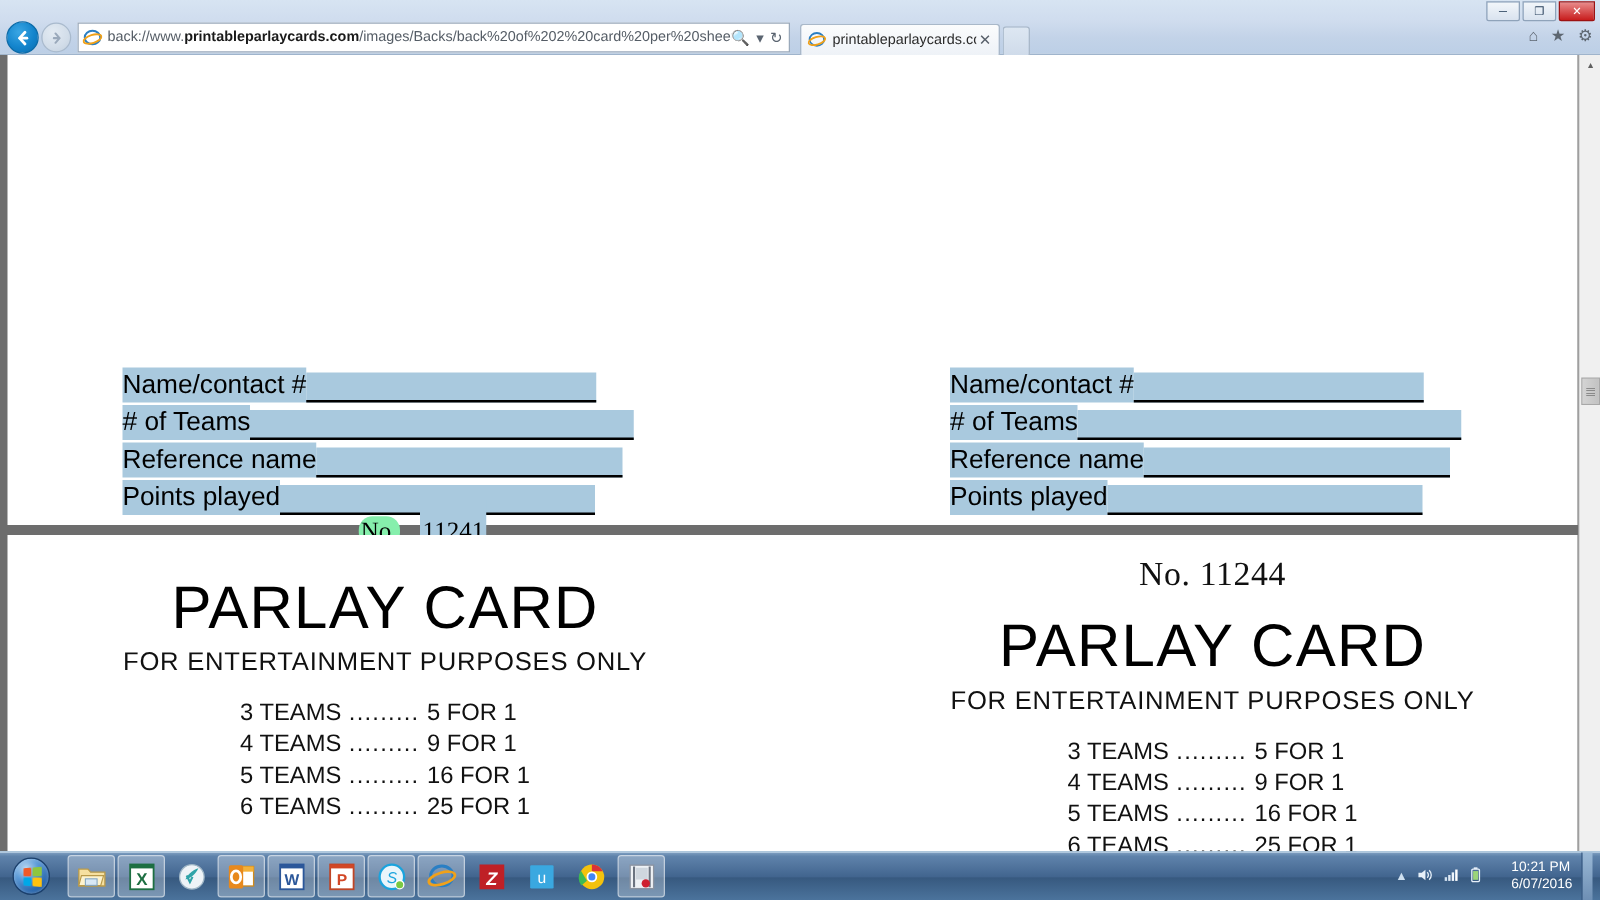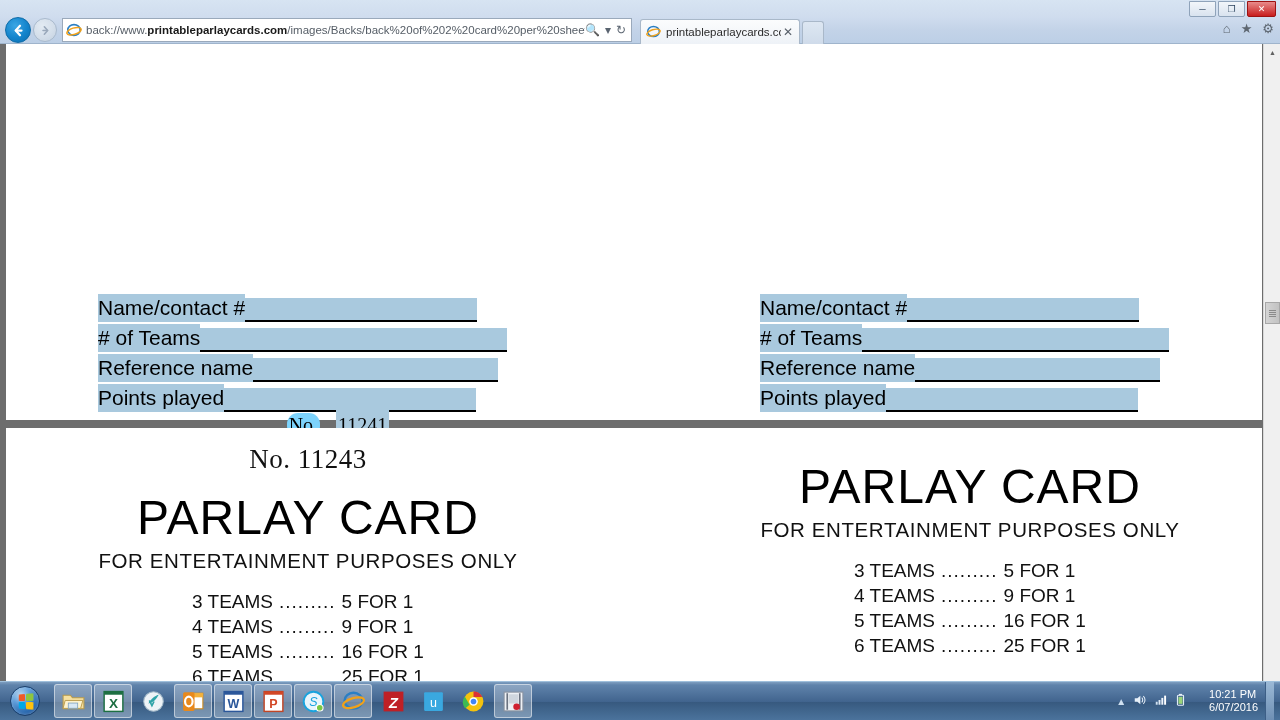--- a/index.html
+++ b/index.html
@@ -130,21 +130,21 @@
     padding: 1px 0 1px 0;
   }
   .bline .rule {
     display: inline-block; background: #a9c9de;
     border-bottom: 2px solid #000;
     height: 24px; vertical-align: bottom;
   }
   .bno { position: relative; height: 30px; text-align: center; padding-left: 60px; }
   .bno .no-label {
     font-family: "Liberation Serif", serif; font-size: 20px; color: #000;
-    background: #7dd3fc; padding: 1px 2px; border-radius: 11px;
+    background: #86efac; padding: 1px 2px; border-radius: 11px;
   }
   .bno .no-val {
     font-family: "Liberation Serif", serif; font-size: 20px; color: #000;
     margin-left: 16px; padding: 14px 2px;
   }
   .bno .no-val.sel { background: #a9c9de; }
 
   
   .parlay { position: absolute; text-align: center; width: 540px; }
   .parlay-left  { left: 32px; top: 16px; }
@@ -287,21 +287,20 @@
         </div>
         <div class="bline">
           <span class="hl">Points played</span><span class="rule" style="width:252px"></span>
         </div>
       </div>
     </div>
 
     <div class="page page-2">
 
       <div class="parlay parlay-left">
-        <div class="p-no">No.  11243</div>
         <div class="p-title">PARLAY CARD</div>
         <div class="p-sub">FOR ENTERTAINMENT PURPOSES ONLY</div>
         <div class="p-table">
           <div class="p-row">
             <span class="p-cell teams">3 TEAMS</span>
             <span class="p-cell dots">.........</span>
             <span class="p-cell odds">5 FOR 1</span>
           </div>
           <div class="p-row">
             <span class="p-cell teams">4 TEAMS</span>
@@ -315,20 +314,21 @@
           </div>
           <div class="p-row">
             <span class="p-cell teams">6 TEAMS</span>
             <span class="p-cell dots">.........</span>
             <span class="p-cell odds">25 FOR 1</span>
           </div>
         </div>
       </div>
 
       <div class="parlay parlay-right">
+        <div class="p-no">No.  11244</div>
         <div class="p-title">PARLAY CARD</div>
         <div class="p-sub">FOR ENTERTAINMENT PURPOSES ONLY</div>
         <div class="p-table">
           <div class="p-row">
             <span class="p-cell teams">3 TEAMS</span>
             <span class="p-cell dots">.........</span>
             <span class="p-cell odds">5 FOR 1</span>
           </div>
           <div class="p-row">
             <span class="p-cell teams">4 TEAMS</span>

